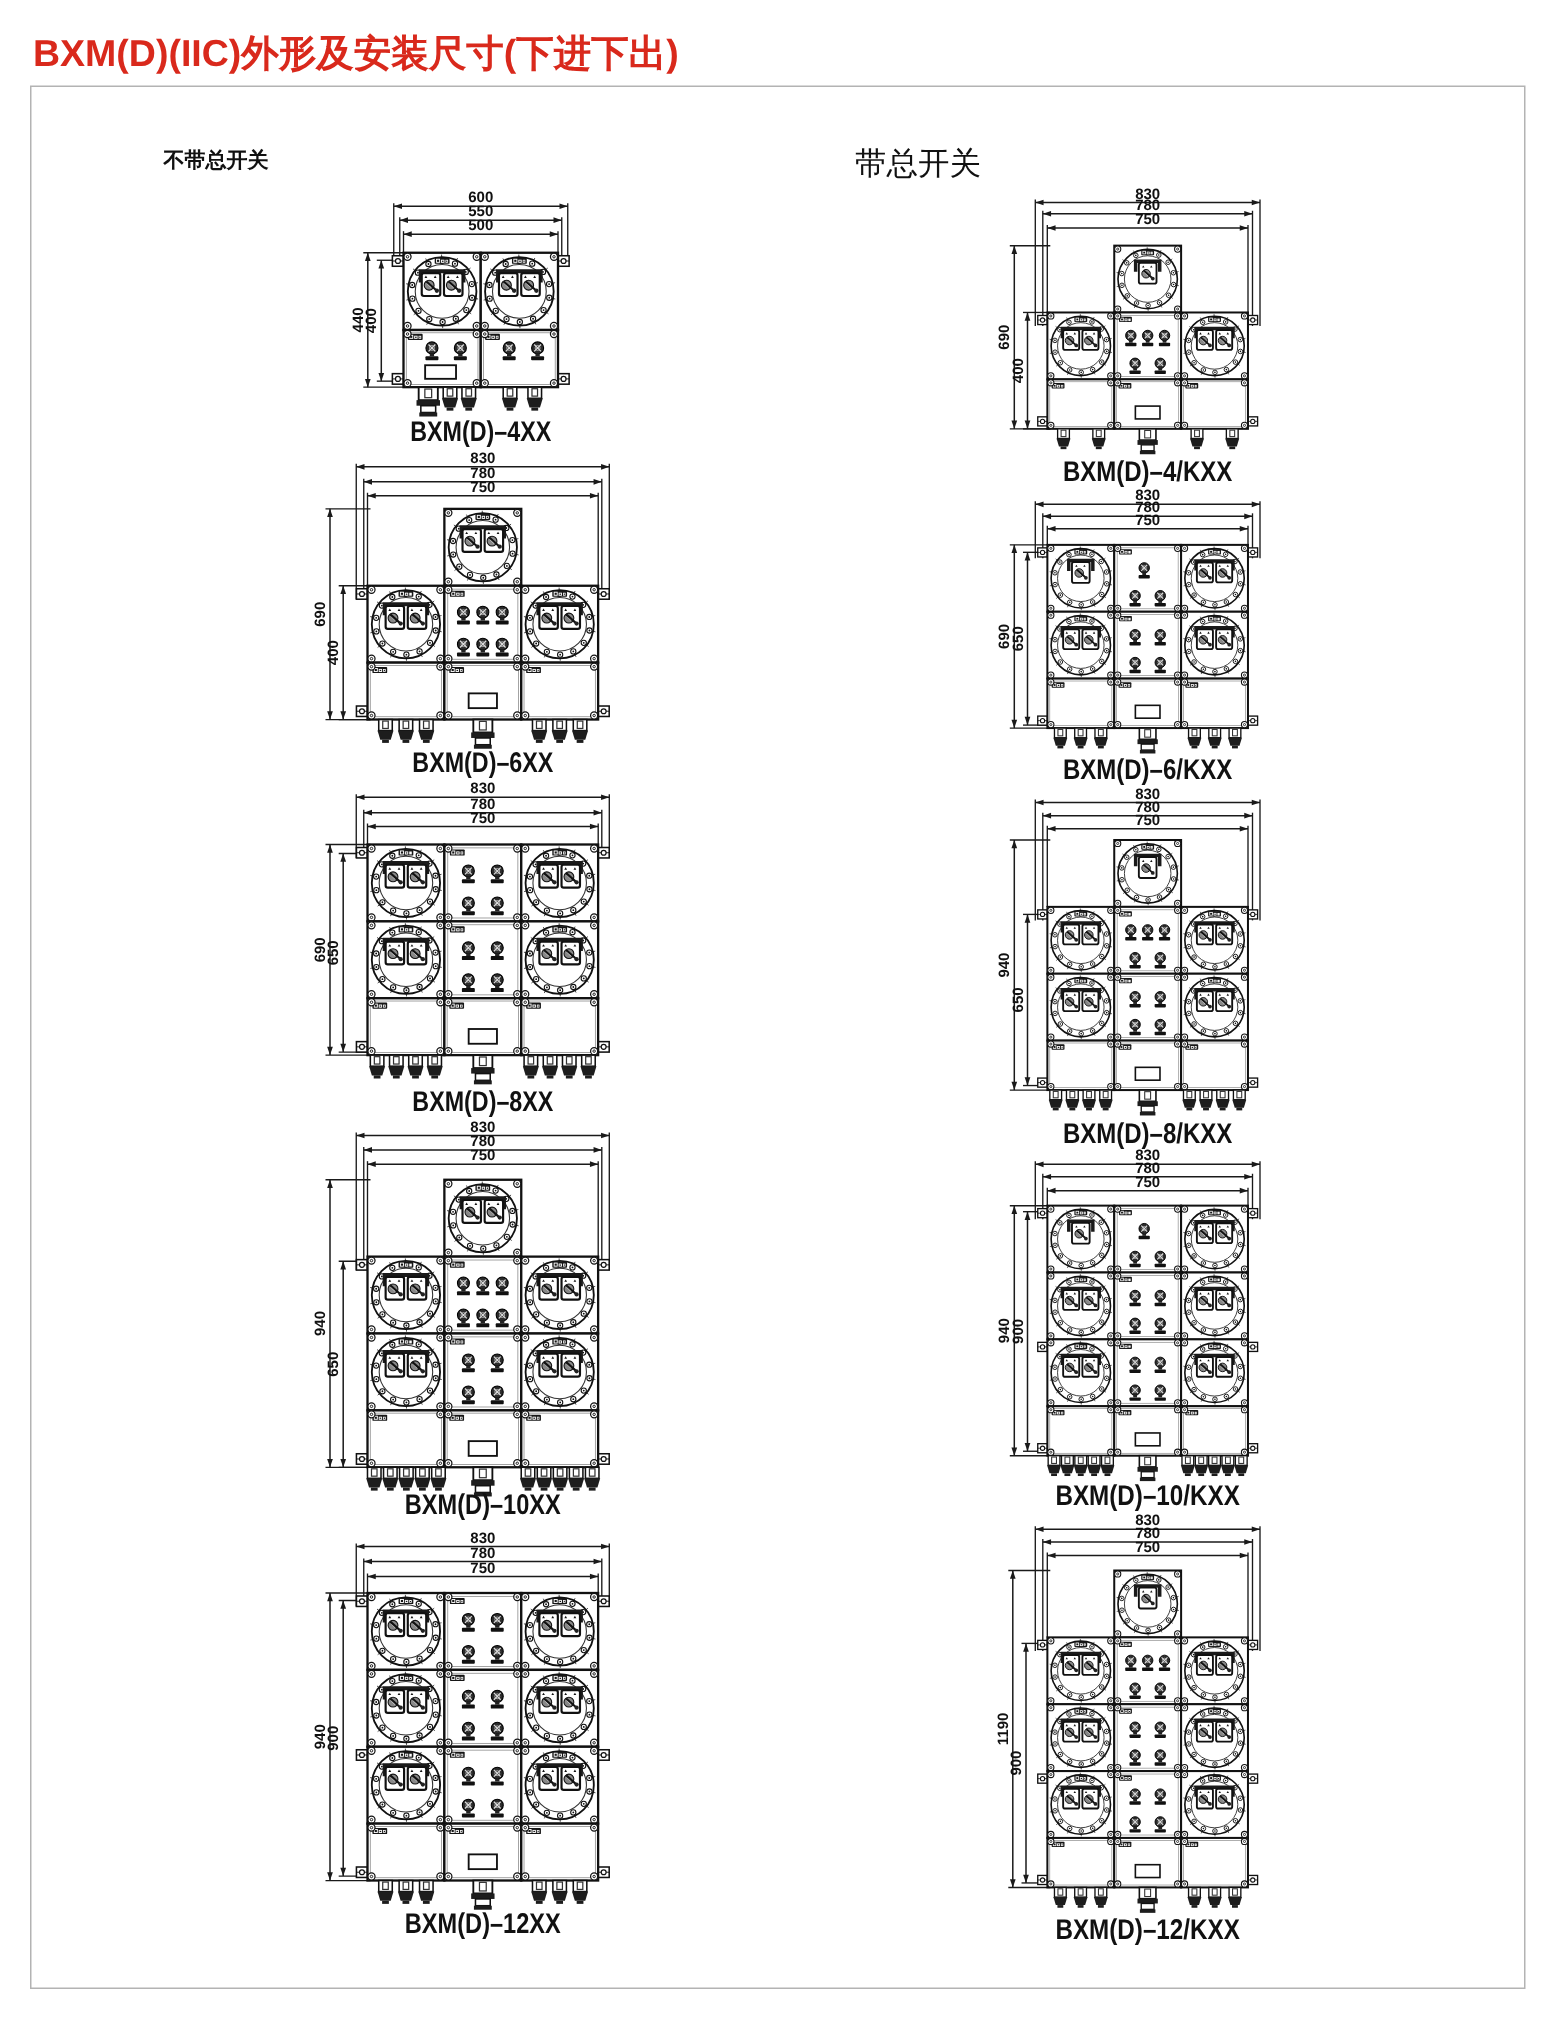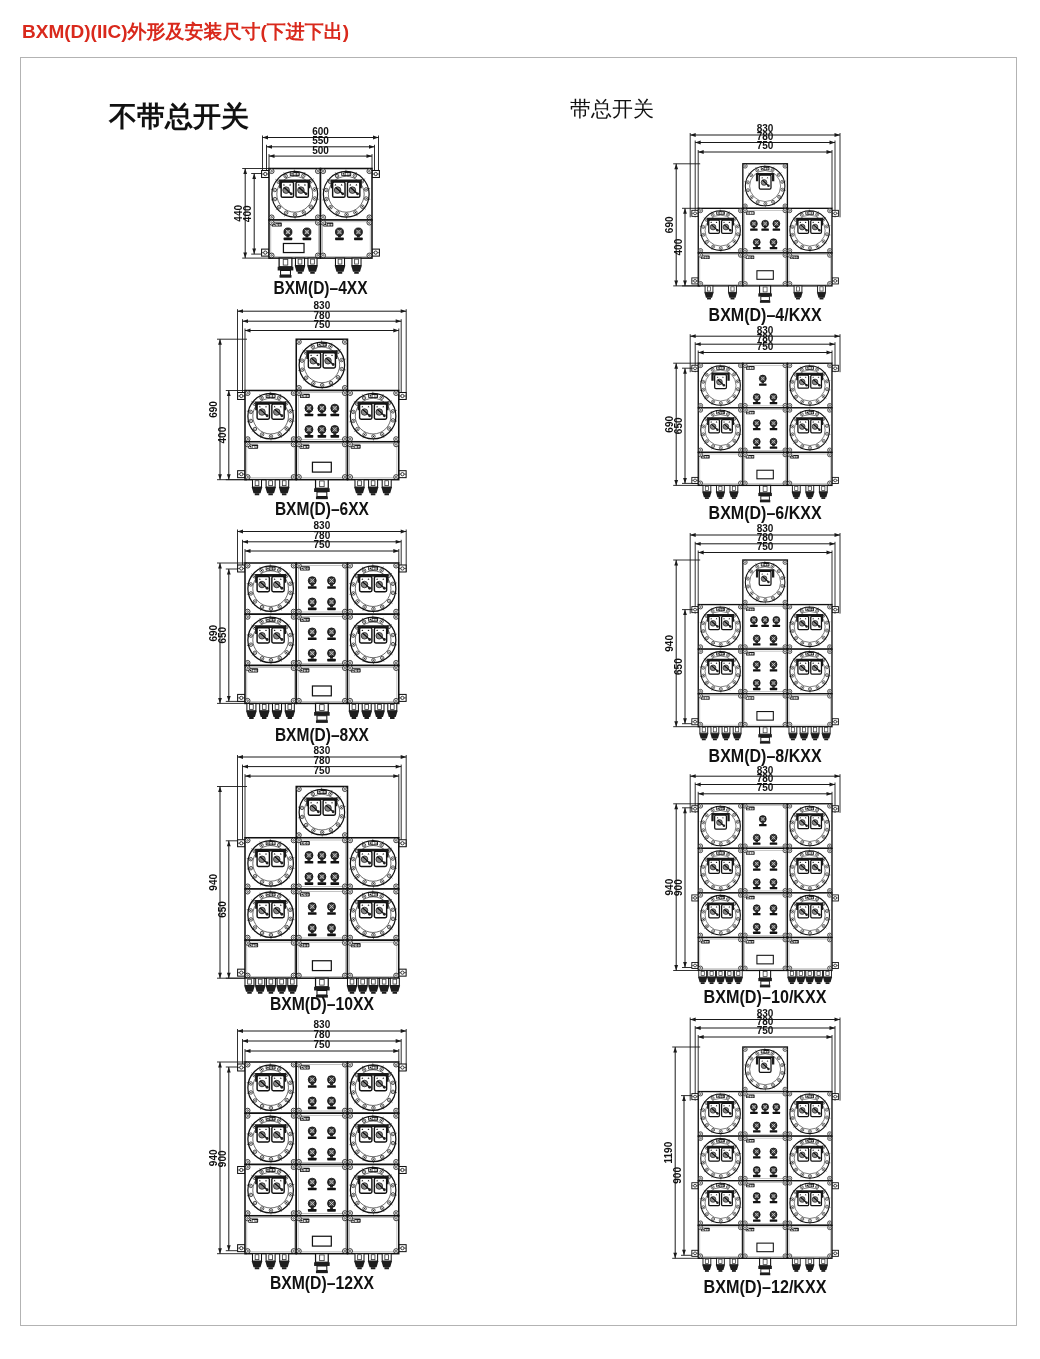--- a/index.html
+++ b/index.html
@@ -1,22 +1,22 @@
 <!DOCTYPE html>
 <html><head><meta charset="utf-8"><style>
 html,body{margin:0;padding:0;background:#fff;}
 *{box-sizing:border-box;}
 body{width:1040px;height:1359px;position:relative;font-family:"Liberation Sans",sans-serif;}
 </style></head><body>
 
-<div style="position:absolute;left:22px;top:19px;font-size:19px;font-weight:bold;color:#d9291c;white-space:nowrap;">BXM(D)(IIC)外形及安装尺寸(下进下出)</div>
+<div style="position:absolute;left:22px;top:19px;font-size:25px;font-weight:bold;color:#d9291c;white-space:nowrap;">BXM(D)(IIC)外形及安装尺寸(下进下出)</div>
 
 <div style="position:absolute;left:20px;top:57px;width:997px;height:1269px;border:1px solid #b3b3b3;"></div>
 
-<div style="position:absolute;left:109px;top:98px;font-size:28px;font-weight:bold;color:#111;">不带总开关</div>
+<div style="position:absolute;left:109px;top:98px;font-size:14px;font-weight:bold;color:#111;">不带总开关</div>
 
 <div style="position:absolute;left:570px;top:95px;font-size:21px;font-weight:normal;color:#111;">带总开关</div>
 
 <svg width="1040" height="1359" viewBox="0 0 1040 1359" style="position:absolute;left:0;top:0;">
 <defs>
       <g id="btn">
         <circle r="19.5" fill="#2b2b2b" stroke="#000" stroke-width="3.5"></circle>
         <path d="M-11,-11 L11,11 M-11,11 L11,-11" stroke="#ddd" stroke-width="4"></path>
         <circle r="8" fill="none" stroke="#ccc" stroke-width="2.5"></circle>
         <rect x="-7" y="18" width="14" height="9" fill="#222"></rect>

